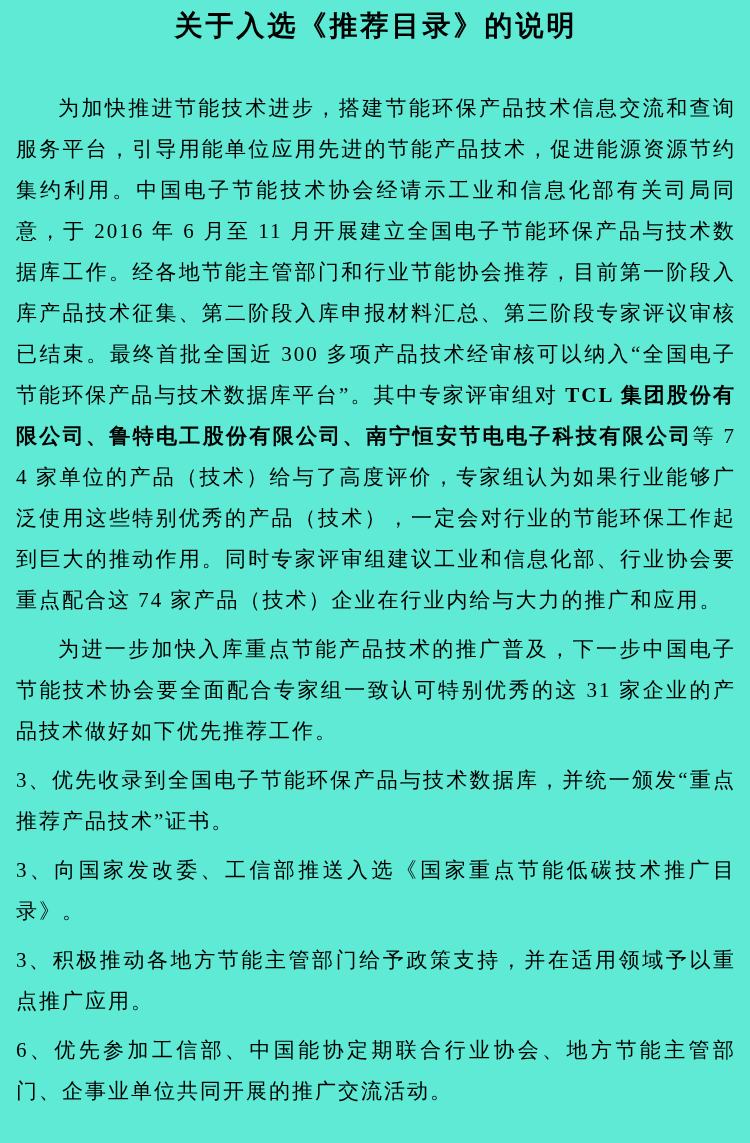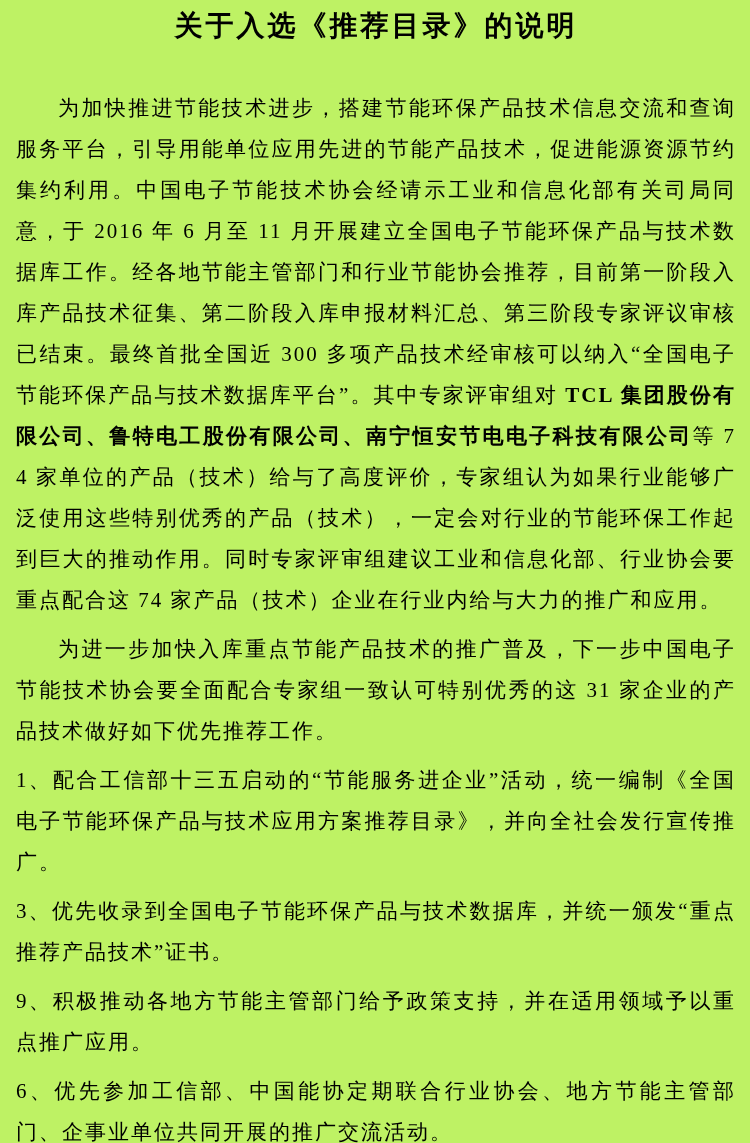--- a/index.html
+++ b/index.html
@@ -12,21 +12,21 @@
     height: 1143px;
     overflow: hidden;
     color: #000000;
     font-family: "Liberation Serif", "DejaVu Serif", serif;
   }
   .page {
     box-sizing: border-box;
     width: 750px;
     height: 1143px;
     padding: 8px 6px 0 8px;
-    background: #bef264;
+    background: #5eead4;
   }
   .doc-title {
     margin: 0 0 44px 0;
     font-size: 28px;
     line-height: 36px;
     font-weight: 700;
     text-align: center;
     letter-spacing: 3px;
   }
   .para {
@@ -48,17 +48,17 @@
 </head>
 <body>
 
 <div class="page">
   <h1 class="doc-title">关于入选《推荐目录》的说明</h1>
 
   <p class="para indent"><span>为加快推进节能技术进步，搭建节能环保产品技术信息交流和查询服务平台，引导用能单位应用先进的节能产品技术，促进能源资源节约集约利用。中国电子节能技术协会经请示工业和信息化部有关司局同意，于 2016 年 6 月至 11 月开展建立全国电子节能环保产品与技术数据库工作。经各地节能主管部门和行业节能协会推荐，目前第一阶段入库产品技术征集、第二阶段入库申报材料汇总、第三阶段专家评议审核已结束。最终首批全国近 300 多项产品技术经审核可以纳入“全国电子节能环保产品与技术数据库平台”。其中专家评审组对 </span><span class="bold">TCL 集团股份有限公司、鲁特电工股份有限公司、南宁恒安节电电子科技有限公司</span><span>等 74 家单位的产品（技术）给与了高度评价，专家组认为如果行业能够广泛使用这些特别优秀的产品（技术），一定会对行业的节能环保工作起到巨大的推动作用。同时专家评审组建议工业和信息化部、行业协会要重点配合这 74 家产品（技术）企业在行业内给与大力的推广和应用。</span></p>
 
   <p class="para indent">为进一步加快入库重点节能产品技术的推广普及，下一步中国电子节能技术协会要全面配合专家组一致认可特别优秀的这 31 家企业的产品技术做好如下优先推荐工作。</p>
 
-  <p class="para">1、配合工信部十三五启动的“节能服务进企业”活动，统一编制《全国电子节能环保产品与技术应用方案推荐目录》，并向全社会发行宣传推广。</p>
   <p class="para">3、优先收录到全国电子节能环保产品与技术数据库，并统一颁发“重点推荐产品技术”证书。</p>
-  <p class="para">9、积极推动各地方节能主管部门给予政策支持，并在适用领域予以重点推广应用。</p>
+  <p class="para">3、向国家发改委、工信部推送入选《国家重点节能低碳技术推广目录》。</p>
+  <p class="para">3、积极推动各地方节能主管部门给予政策支持，并在适用领域予以重点推广应用。</p>
   <p class="para">6、优先参加工信部、中国能协定期联合行业协会、地方节能主管部门、企事业单位共同开展的推广交流活动。</p>
 </div>
 
 </body></html>

